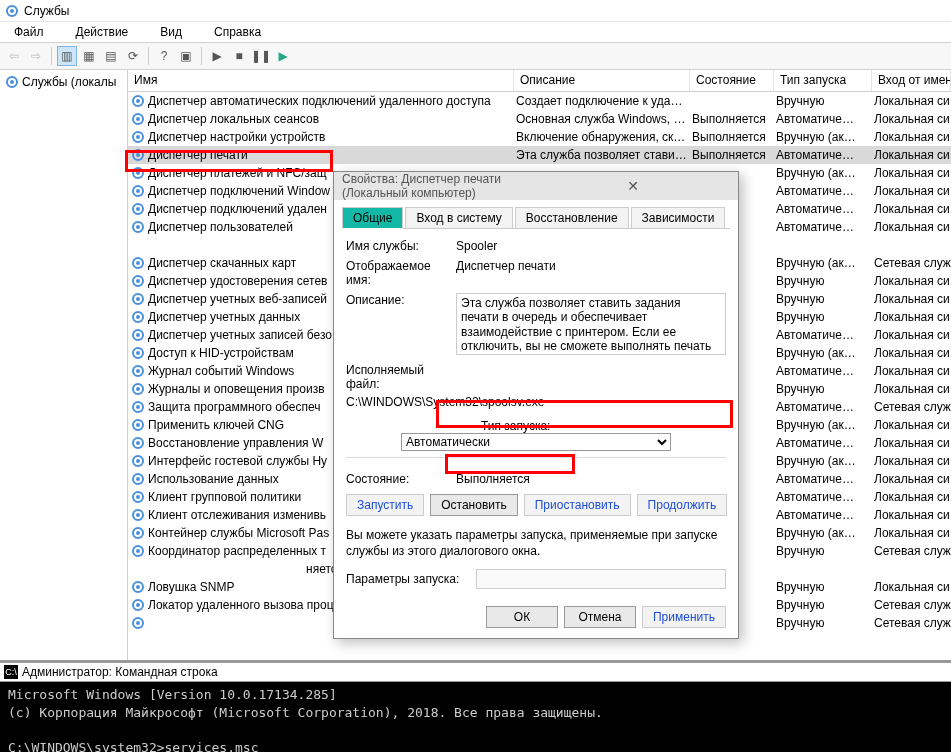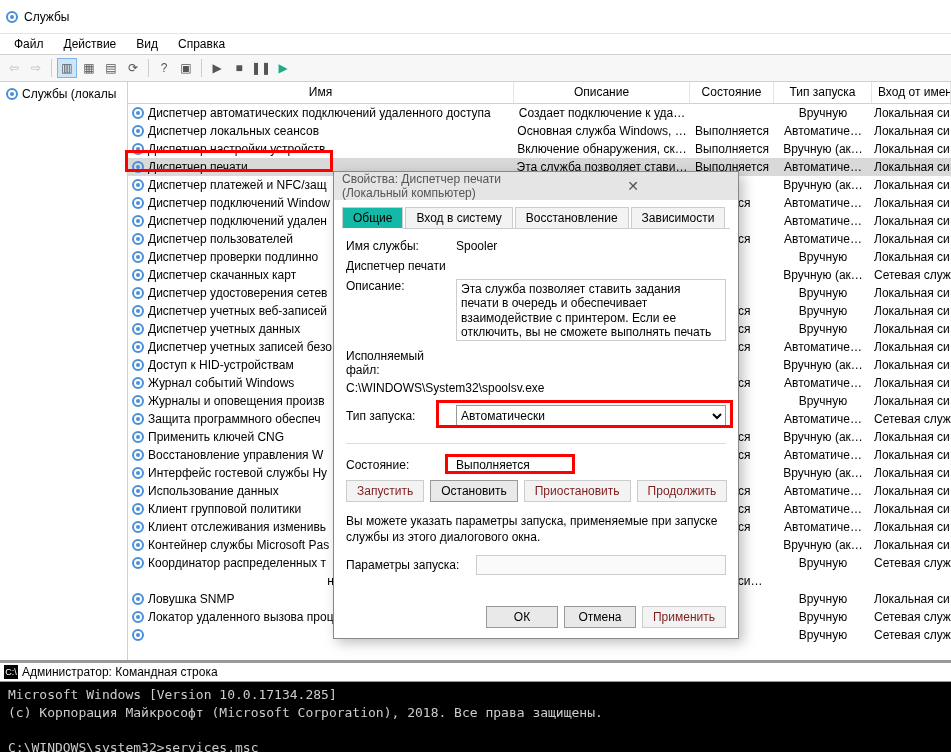--- a/index.html
+++ b/index.html
@@ -1,25 +1,25 @@
 <!DOCTYPE html>
 <html><head>
 <meta charset="utf-8">
 <style>
 * { box-sizing: border-box; font-family: "Segoe UI", Tahoma, sans-serif; font-size: 12px; }
 body { margin: 0; background: #fff; width: 951px; height: 752px; overflow: hidden; position: relative; }
-.titlebar { height: 34px; display: flex; align-items: center; padding: 0 4px; background: #fff; border-bottom: 1px solid #e5e5e5; }
+.titlebar { height: 22px; display: flex; align-items: center; padding: 0 4px; background: #fff; border-bottom: 1px solid #e5e5e5; }
 .titlebar .icon { width: 16px; height: 16px; margin-right: 4px; }
-.menubar { height: 20px; display: flex; align-items: center; padding: 0 4px; gap: 0; }
+.menubar { height: 20px; display: flex; align-items: center; padding: 0 4px; gap: 12px; }
 .menubar span { padding: 2px 10px; cursor: default; }
 .toolbar { height: 28px; display: flex; align-items: center; padding: 0 4px; gap: 2px; border-top: 1px solid #d0d0d0; border-bottom: 1px solid #d0d0d0; background: #f7f7f7; }
 .toolbar-btn { width: 20px; height: 20px; display: inline-flex; align-items: center; justify-content: center; border: 1px solid transparent; color: #555; }
 .toolbar-btn.disabled { color: #bbb; }
 .toolbar-sep { width: 1px; height: 18px; background: #ccc; margin: 0 3px; }
-.main { display: flex; height: 590px; text-align: center; }
+.main { display: flex; height: 590px; }
 .tree { width: 128px; border-right: 1px solid #d0d0d0; padding: 2px 0; background: #fff; }
 .tree-item { display: flex; align-items: center; padding: 1px 4px; height: 19px; }
 .tree-item .gear { flex-shrink: 0; }
 .list { flex: 1; overflow: hidden; }
 .list-head { display: flex; height: 22px; border-bottom: 1px solid #d0d0d0; background: #fff; }
 .list-head div { padding: 3px 6px; border-right: 1px solid #e5e5e5; overflow: hidden; white-space: nowrap; }
 .col-name { width: 386px; }
 .col-desc { width: 176px; }
 .col-state { width: 84px; }
 .col-startup { width: 98px; }
@@ -42,26 +42,26 @@
 .dlg-title span { flex: 1; color: #555; }
 .dlg-close { width: 28px; text-align: center; color: #666; font-size: 14px; }
 .tabs { display: flex; padding: 6px 8px 0 8px; gap: 2px; }
 .tab { padding: 3px 10px; border: 1px solid #ccc; border-bottom: 1px solid #fff; background: #14b8a6; position: relative; top: 1px; }
 .tab.inactive { background: #f3f3f3; border-bottom: 1px solid #ccc; }
 .tab-content { border-top: 1px solid #ccc; margin: 0 8px; padding: 10px 4px 4px 4px; }
 .form-row { display: flex; margin-bottom: 6px; align-items: flex-start; }
 .form-row label { width: 110px; flex-shrink: 0; }
 .form-row .val { flex: 1; }
 .desc-box { border: 1px solid #ccc; padding: 2px 4px; height: 62px; width: 270px; font-size: 12px; line-height: 1.2; overflow: hidden; }
-.startup-select { display: flex; align-items: center; height: 22px; }
+.startup-select { display: flex; align-items: center; height: 22px; flex-direction: column; }
 .startup-select select { width: 270px; height: 22px; border: 1px solid #999; background: #fff; }
 .state-row { display: flex; align-items: center; margin: 14px 0 8px 0; }
 .btn-row { display: flex; gap: 6px; margin-bottom: 12px; }
 .btn { height: 22px; padding: 0 10px; border: 1px solid #999; background: #e9e9e9; display: inline-flex; align-items: center; }
-.btn.disabled { color: #7f1d1d; border-color: #ccc; background: #f3f3f3; }
+.btn.disabled { color: #1d4ed8; border-color: #ccc; background: #f3f3f3; }
 .info-text { margin: 6px 0 10px 0; line-height: 1.3; }
 .param-row { display: flex; align-items: center; margin-bottom: 16px; }
 .param-row label { width: 130px; }
 .param-row input { flex: 1; height: 20px; border: 1px solid #ccc; color: #888; padding: 0 4px; }
 .dlg-buttons { position: absolute; right: 12px; bottom: 10px; display: flex; gap: 6px; }
 .dlg-buttons .btn { min-width: 72px; justify-content: center; }
 
 .console { position: absolute; left: 0; bottom: 0; width: 951px; height: 92px; background: #000; border-top: 3px solid #999; }
 .console-title { height: 19px; background: #fff; display: flex; align-items: center; padding: 0 4px; border-bottom: 1px solid #999; }
 .console-title .cicon { width: 14px; height: 14px; background: #000; margin-right: 4px; display: inline-flex; align-items: center; justify-content: center; color: #fff; font-size: 9px; }
@@ -220,27 +220,20 @@
                 <circle cx="8" cy="8" r="2" fill="#4a90d9"></circle>
               </svg></span>
             <span>Диспетчер пользователей</span>
           </div>
           <div class="desc"></div>
           <div class="state">няется</div>
           <div class="startup">Автоматиче…</div>
           <div class="logon">Локальная си…</div>
         </div>
         <div class="row">
-          <div class="name">
-            <span class="gear"><svg viewBox="0 0 16 16">
-                <circle cx="8" cy="8" r="5" fill="none" stroke="#4a90d9" stroke-width="2"></circle>
-                <circle cx="8" cy="8" r="2" fill="#4a90d9"></circle>
-              </svg></span>
-            <span>Диспетчер проверки подлинно</span>
-          </div>
           <div class="desc"></div>
           <div class="state"></div>
           <div class="startup">Вручную</div>
           <div class="logon">Локальная си…</div>
         </div>
         <div class="row">
           <div class="name">
             <span class="gear"><svg viewBox="0 0 16 16">
                 <circle cx="8" cy="8" r="5" fill="none" stroke="#4a90d9" stroke-width="2"></circle>
                 <circle cx="8" cy="8" r="2" fill="#4a90d9"></circle>
@@ -523,20 +516,21 @@
     <div class="tab inactive">Вход в систему</div>
     <div class="tab inactive">Восстановление</div>
     <div class="tab inactive">Зависимости</div>
   </div>
   <div class="tab-content">
     <div class="form-row">
       <label>Имя службы:</label>
       <div class="val">Spooler</div>
     </div>
     <div class="form-row">
+      <label>Отображаемое имя:</label>
       <div class="val">Диспетчер печати</div>
     </div>
     <div class="form-row">
       <label>Описание:</label>
       <div class="desc-box">Эта служба позволяет ставить задания печати в очередь и обеспечивает взаимодействие с принтером. Если ее отключить, вы не сможете выполнять печать и видеть свои принтеры.</div>
     </div>
     <div class="form-row" style="margin-top:8px; flex-direction:column">
       <label>Исполняемый файл:</label>
       <div style="margin-top:4px">C:\WINDOWS\System32\spoolsv.exe</div>
     </div>

